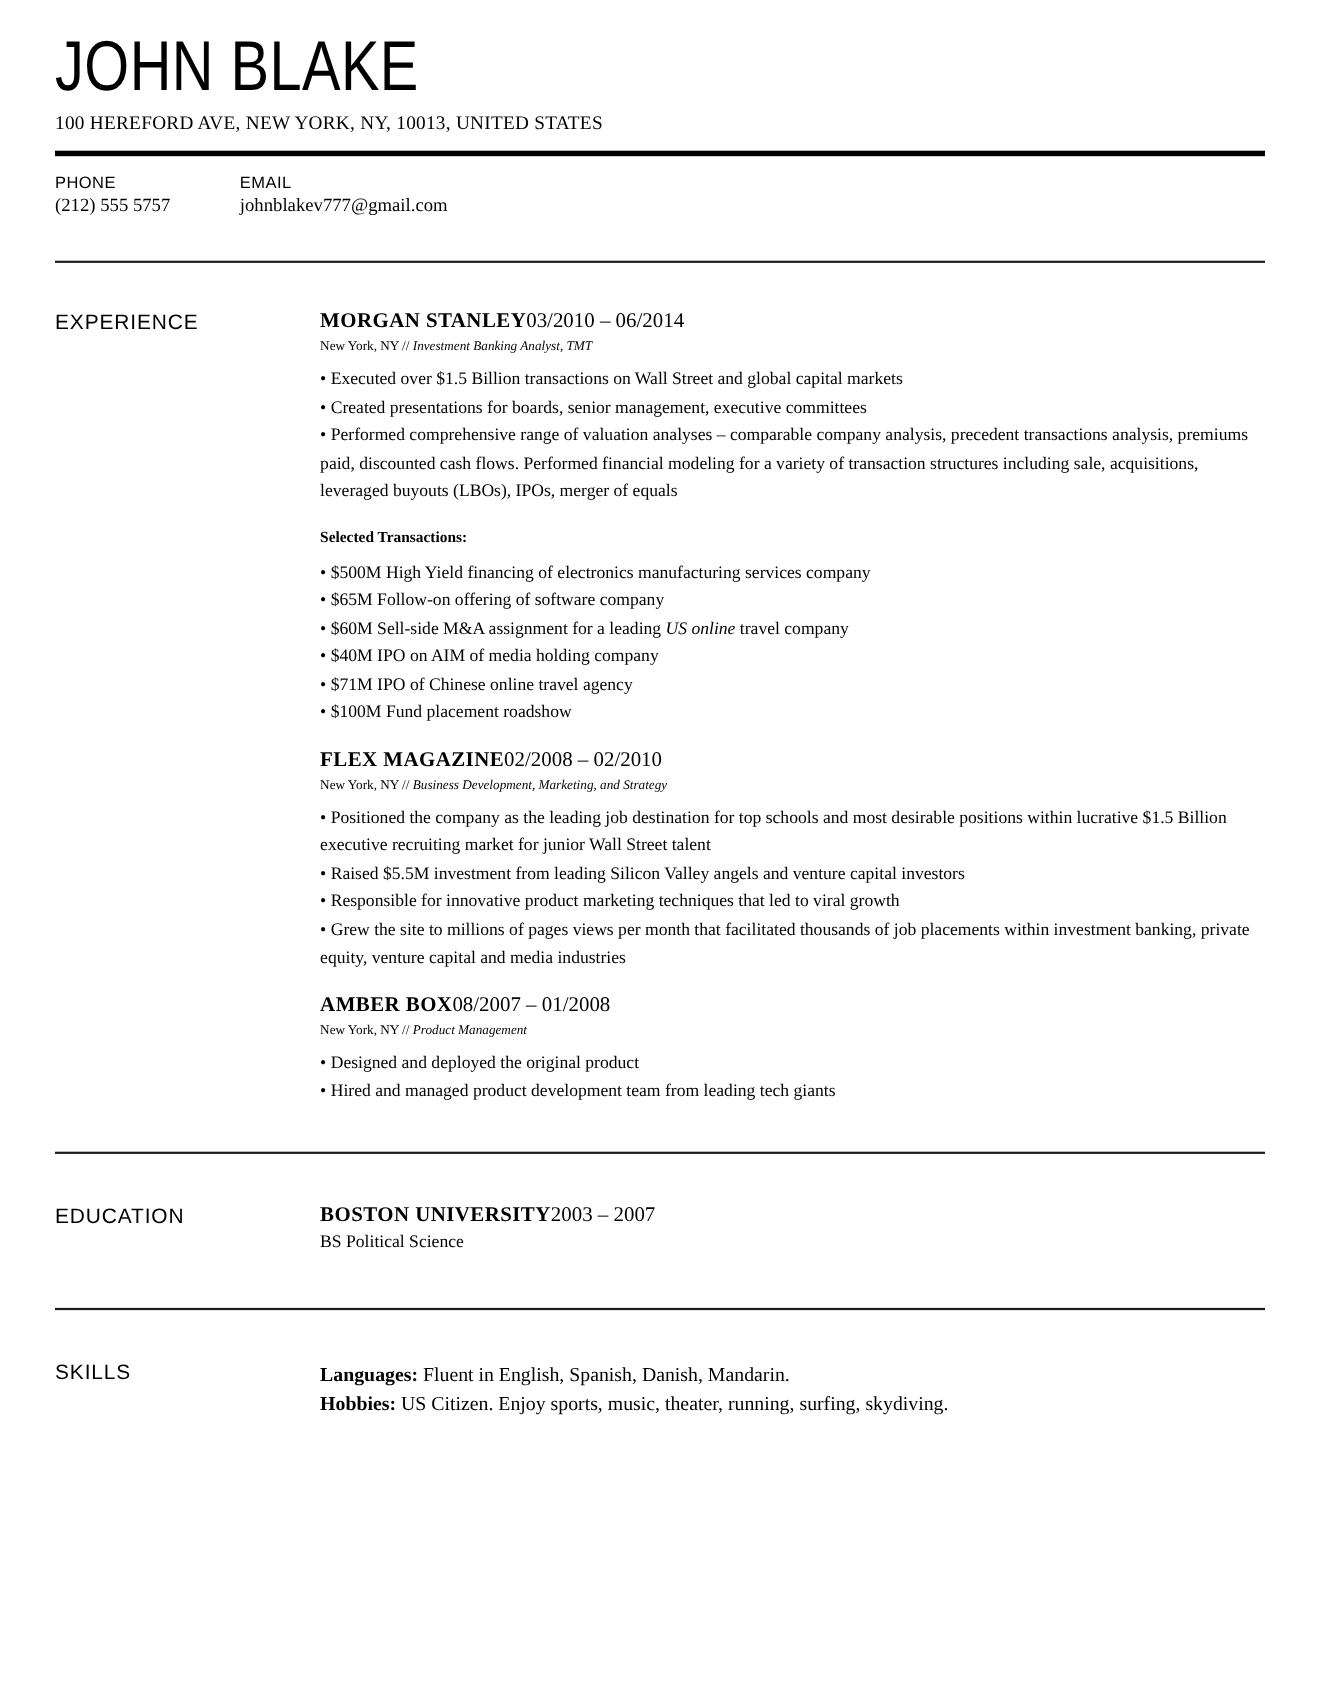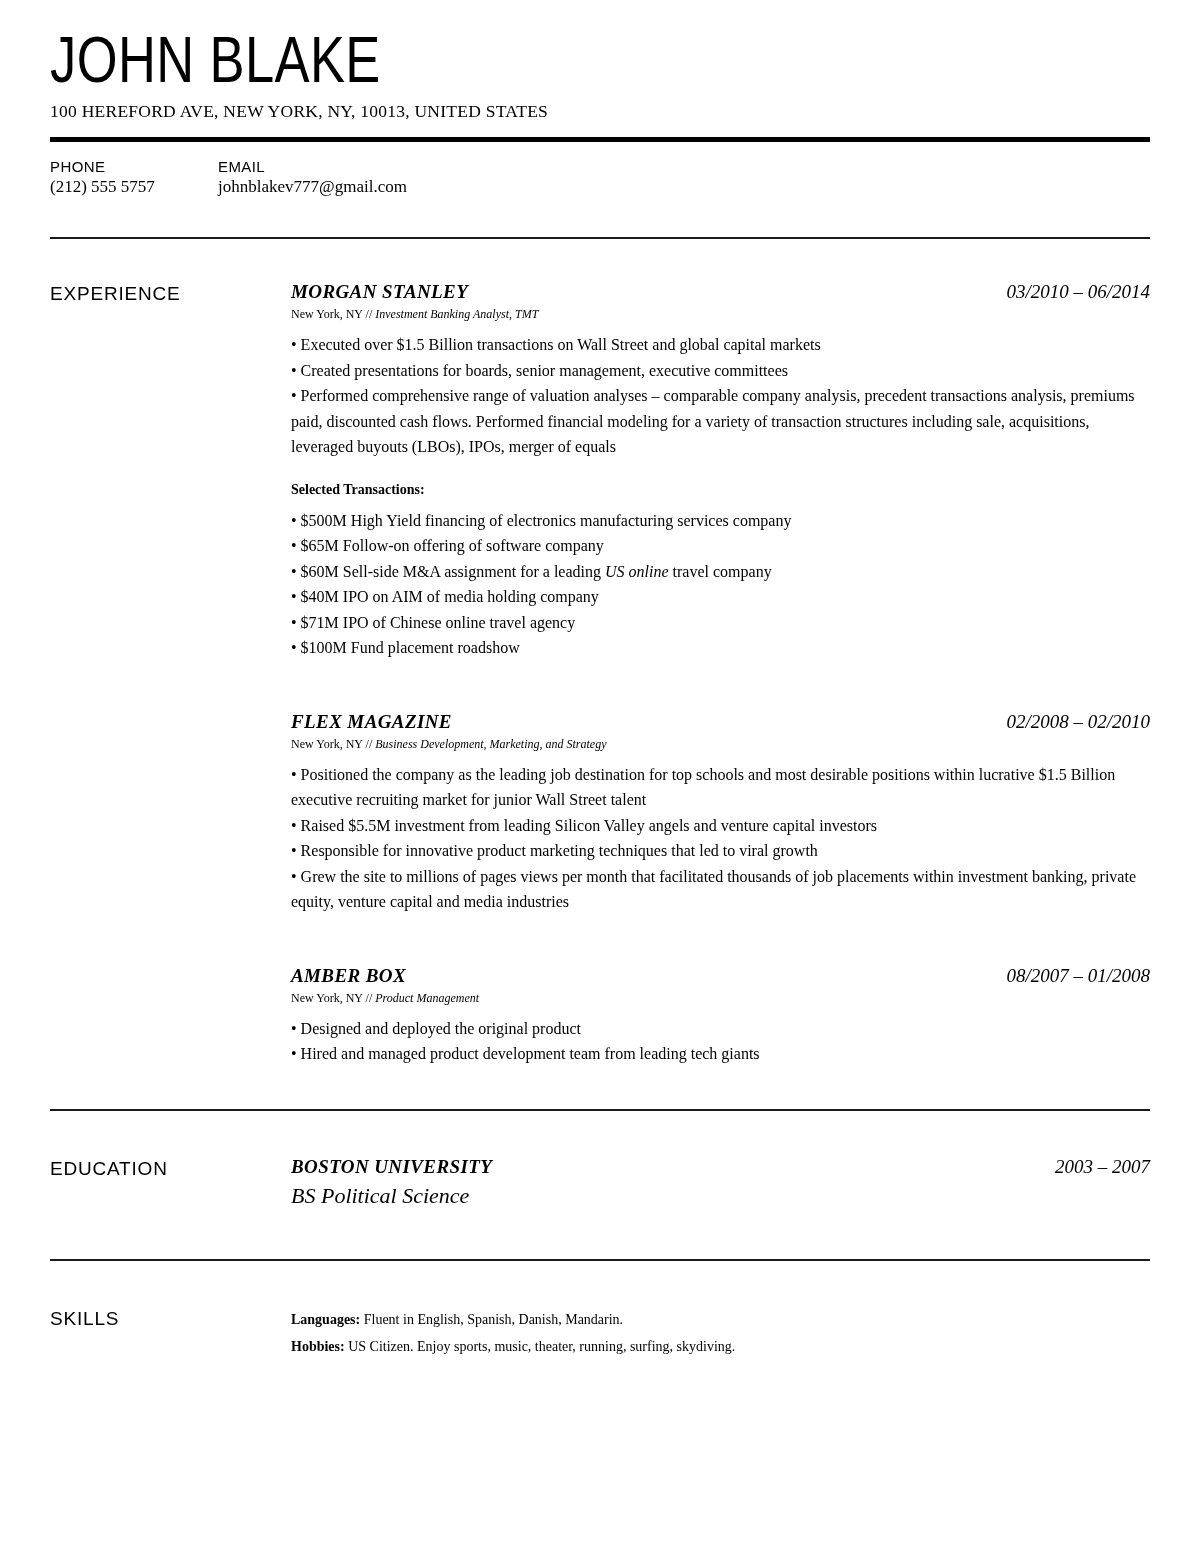--- a/index.html
+++ b/index.html
@@ -65,26 +65,24 @@
     padding-top: 2px;
   }
   .section-body { flex: 1 1 auto; min-width: 0; }
   .section-experience { margin-top: 42px; }
   .section-education { margin-top: 45px; }
   .section-skills { margin-top: 45px; }
   .rule-pre-education { margin-top: 42px; }
   .rule-pre-skills { margin-top: 50px; }
 
   
-  .job + .job { margin-top: 50px; }
+  .job + .job { margin-top: 19px; }
   .job-head {
     display: flex;
-    justify-content: space-between;
     align-items: baseline;
-    font-style: italic;
   }
   .company {
     font-weight: bold;
     font-size: 19px;
     letter-spacing: 0.4px;
   }
   .dates { font-size: 19px; }
   .job-sub {
     margin-top: 4px;
     font-size: 12px;
@@ -97,27 +95,26 @@
   }
   .sub-title {
     margin-top: 22px;
     font-weight: bold;
     font-size: 14px;
   }
 
   
   .degree {
     margin-top: 5px;
-    font-size: 22px;
-    font-style: italic;
+    font-size: 16px;
   }
 
   
   .skill-row {
-    font-size: 14px;
+    font-size: 18px;
     line-height: 27.5px;
   }
   .skill-title { font-weight: bold; }
 </style>
 </head>
 <body>
 
 <header>
   <div>
     <span class="name">JOHN BLAKE</span>

